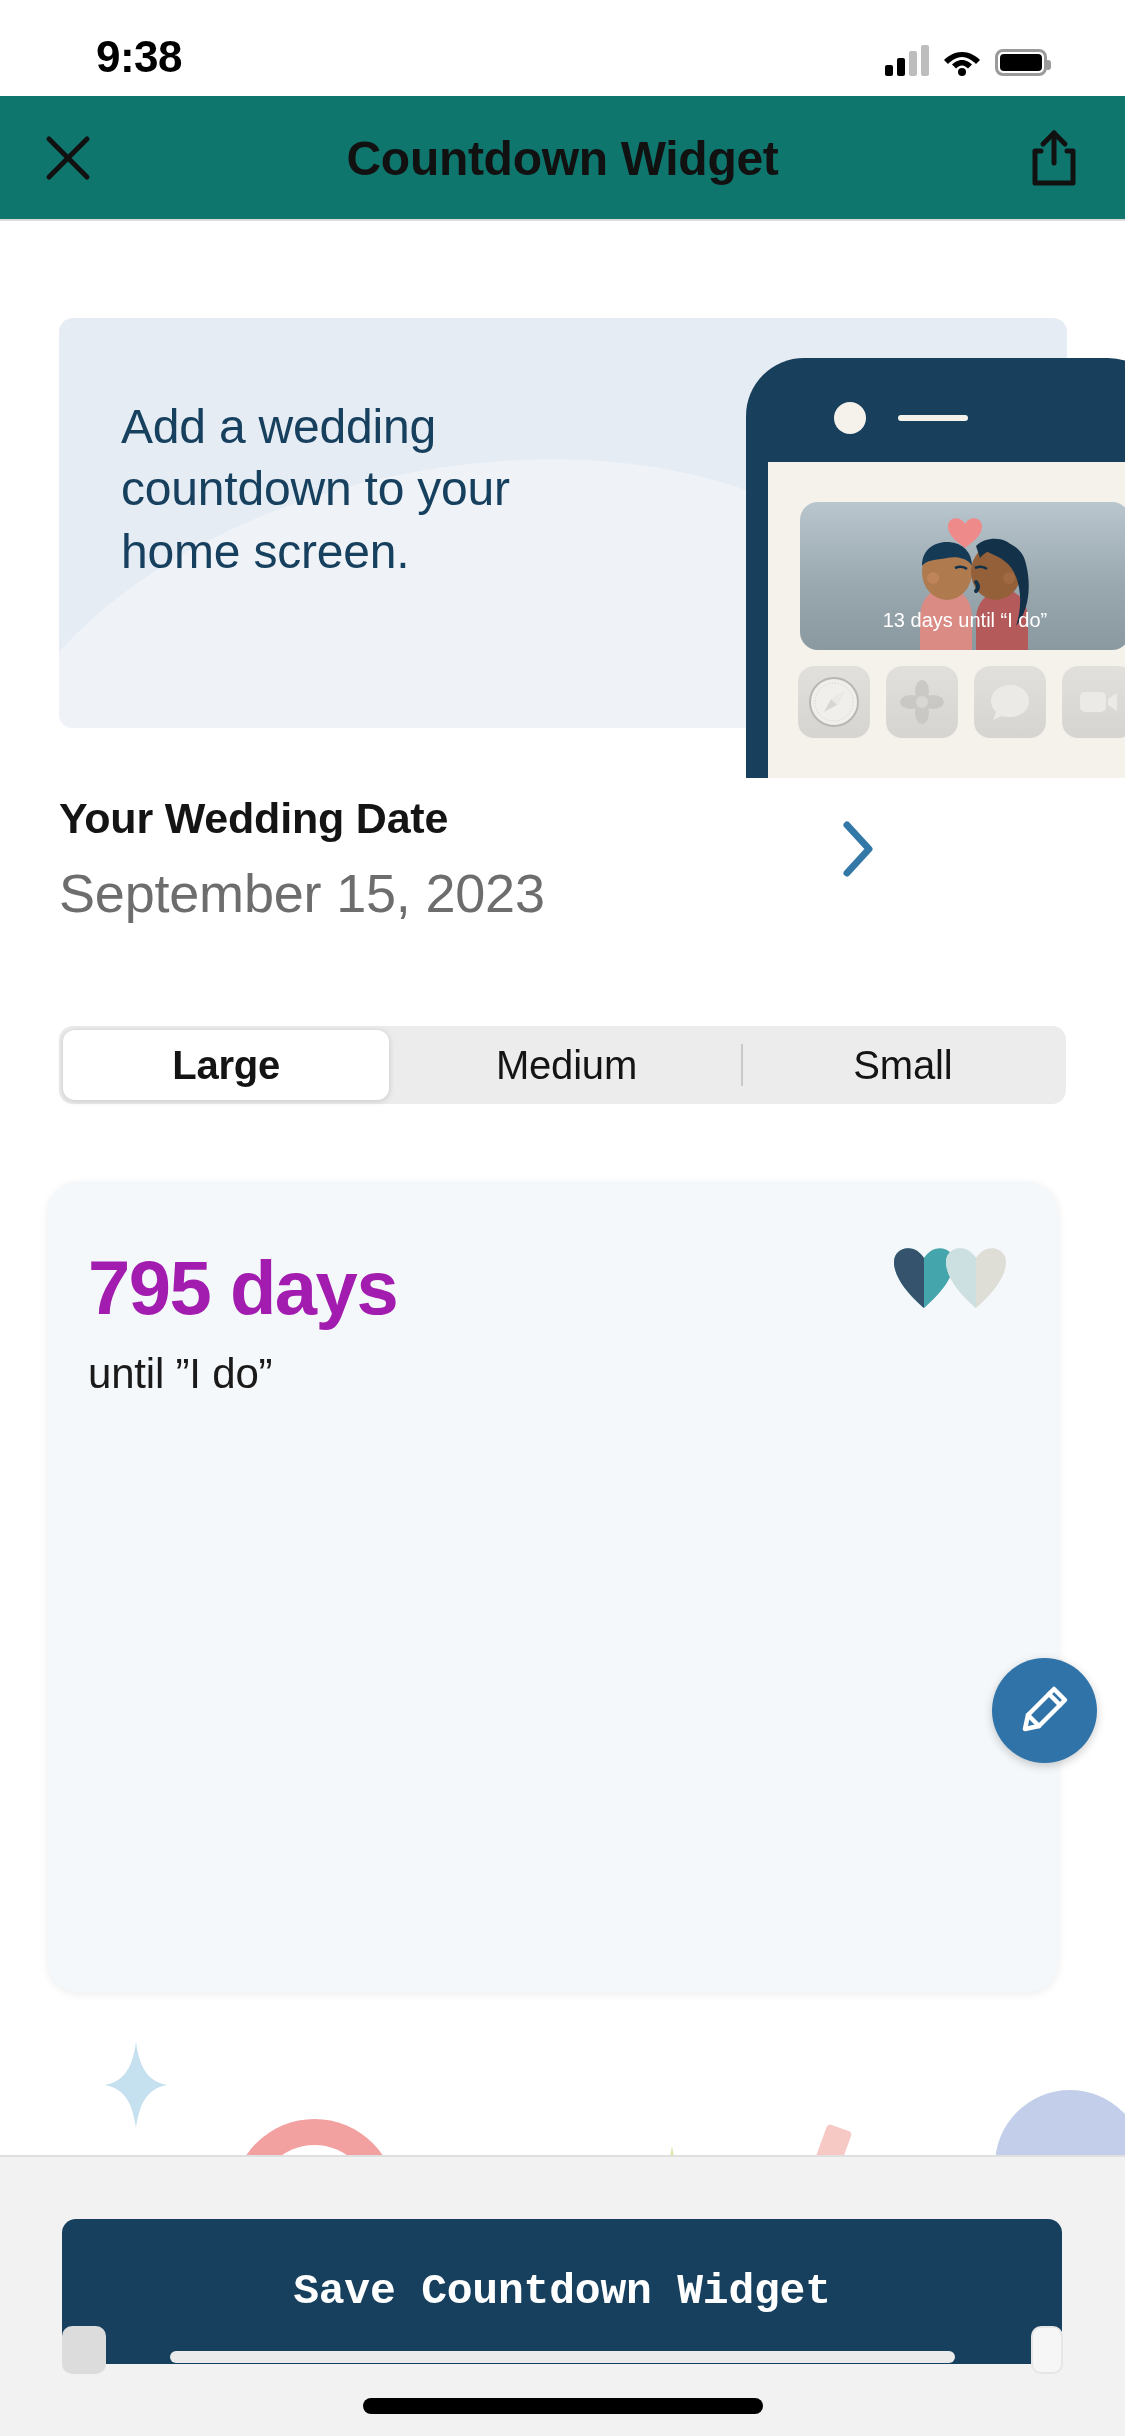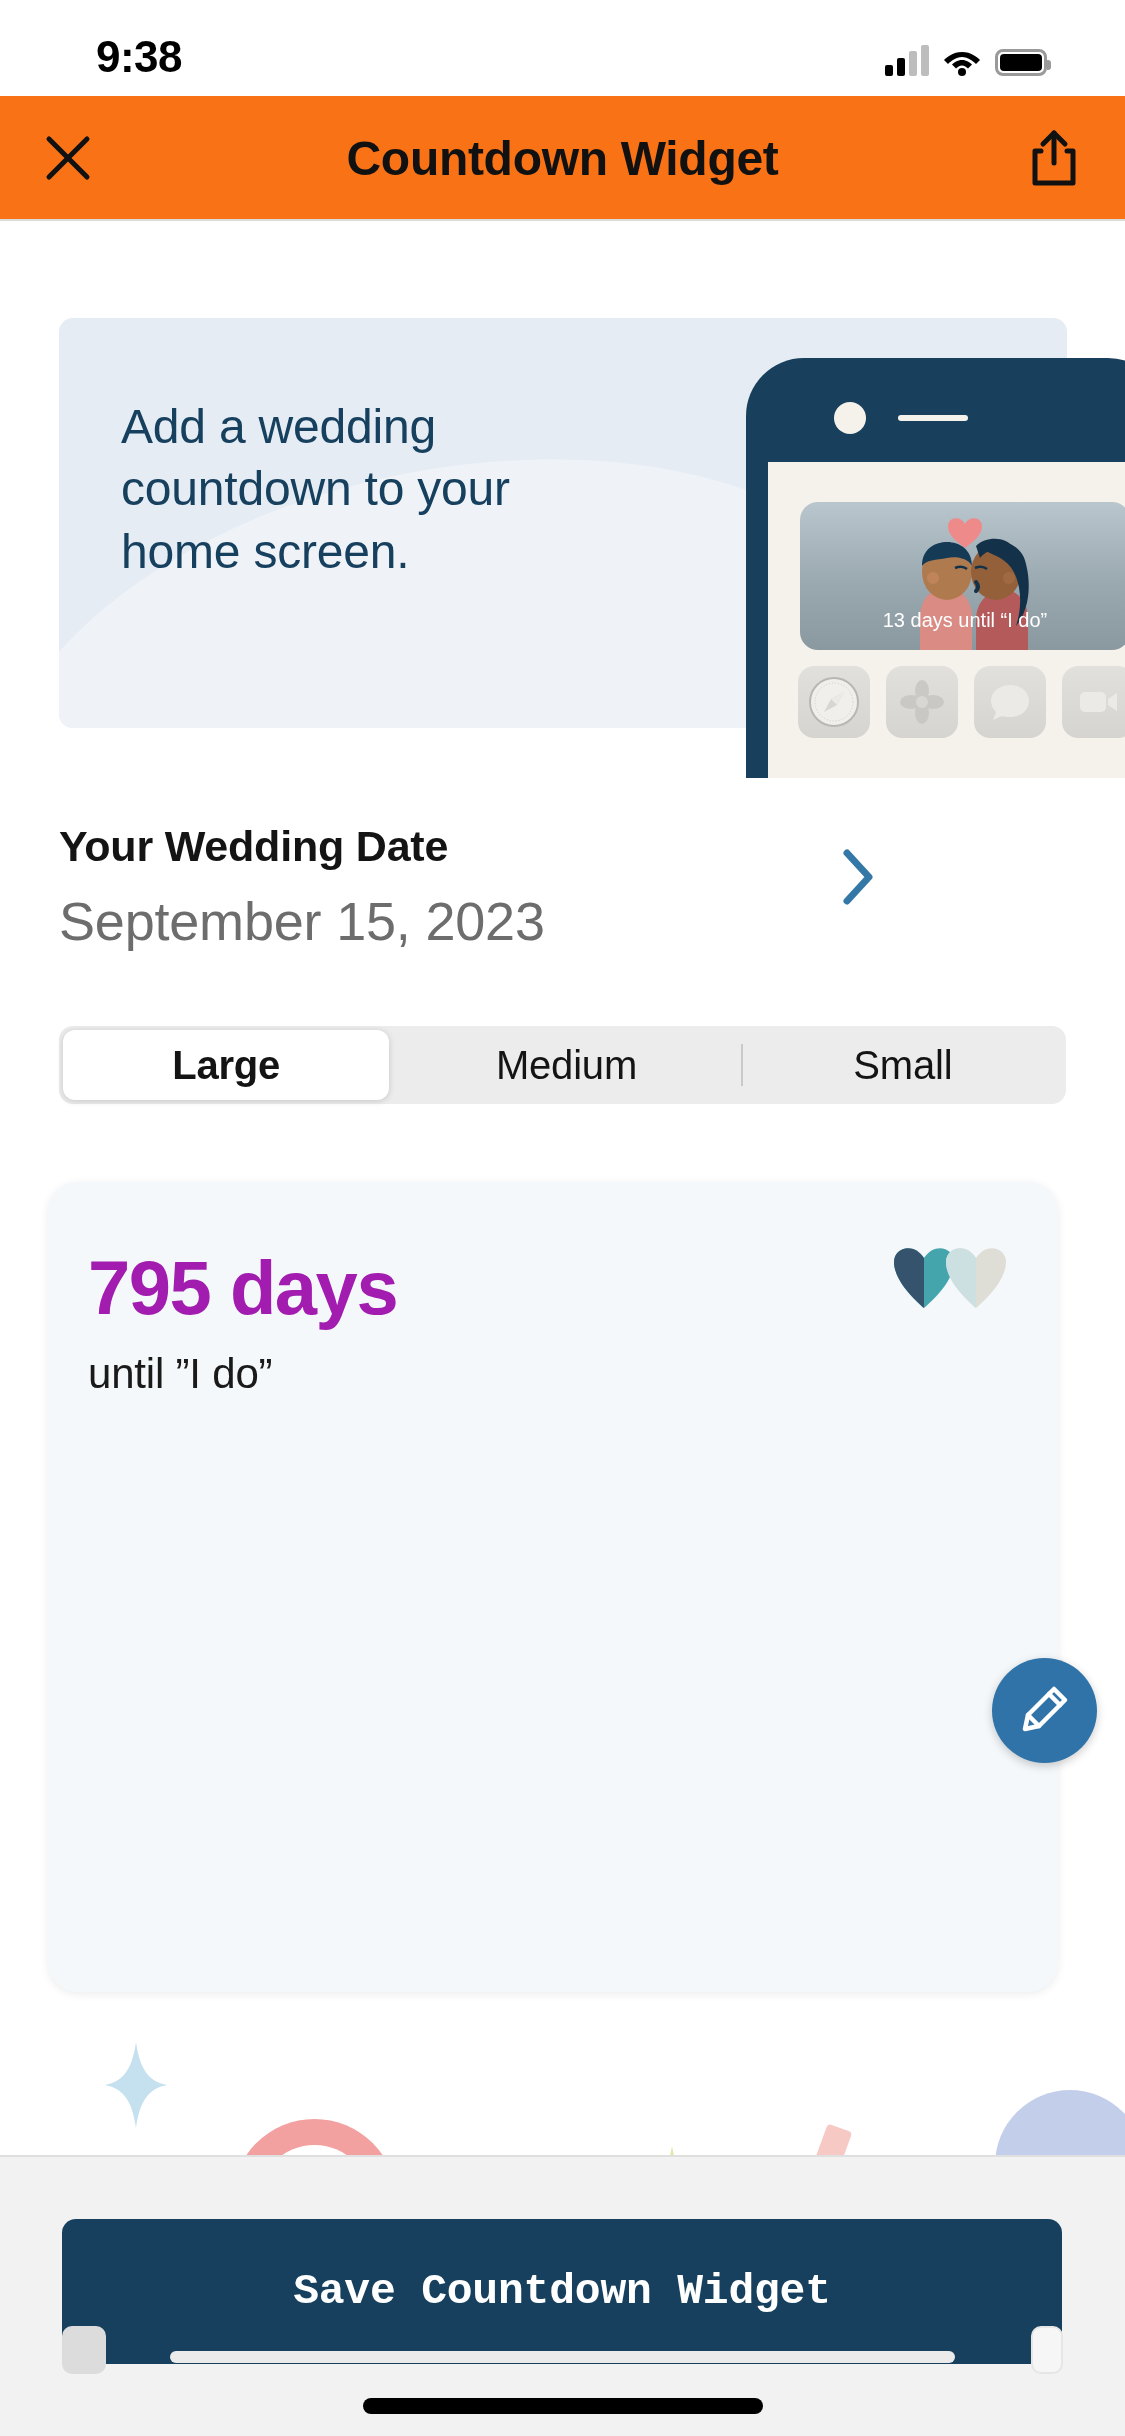--- a/index.html
+++ b/index.html
@@ -38,21 +38,21 @@
   }
   .battery::after {
     content: ""; position: absolute; right: -7px; top: 8px;
     width: 4px; height: 10px; background: #9a9a9a; border-radius: 0 3px 3px 0;
   }
   .battery .fill { width: 100%; height: 100%; background: #000; border-radius: 4px; }
 
   
   .navbar {
     position: absolute; top: 96px; left: 0; width: 1125px; height: 125px;
-    border-bottom: 2px solid #dcdcdc; background: #f97316;
+    border-bottom: 2px solid #dcdcdc; background: #0f766e;
   }
   .nav-close {
     position: absolute; left: 30px; top: 50%; transform: translateY(-50%);
     width: 76px; height: 76px; display: flex; align-items: center; justify-content: center;
     cursor: pointer;
   }
   .nav-title {
     position: absolute; left: 0; right: 0; top: 50%; transform: translateY(-50%);
     text-align: center; font-size: 48px; font-weight: 700; color: #111;
     letter-spacing: -0.3px;
@@ -106,21 +106,21 @@
   }
   .hs-dock { position: absolute; left: 30px; top: 204px; display: flex; gap: 16px; }
   .hs-app {
     width: 72px; height: 72px; border-radius: 16px;
     background: linear-gradient(#e2e0dc, #d6d4d0);
     display: flex; align-items: center; justify-content: center;
   }
 
   
   .date-row {
-    position: absolute; left: 0; top: 800px; width: 927px; height: 160px;
+    position: absolute; left: 0; top: 772px; width: 927px; height: 160px;
     cursor: pointer;
   }
   .date-title {
     position: absolute; left: 59px; top: 22px;
     font-size: 43px; font-weight: 700; color: #141414; letter-spacing: -0.2px;
   }
   .date-value {
     position: absolute; left: 59px; top: 90px;
     font-size: 54px; font-weight: 400; color: #6d6d6d; letter-spacing: -0.2px;
   }

